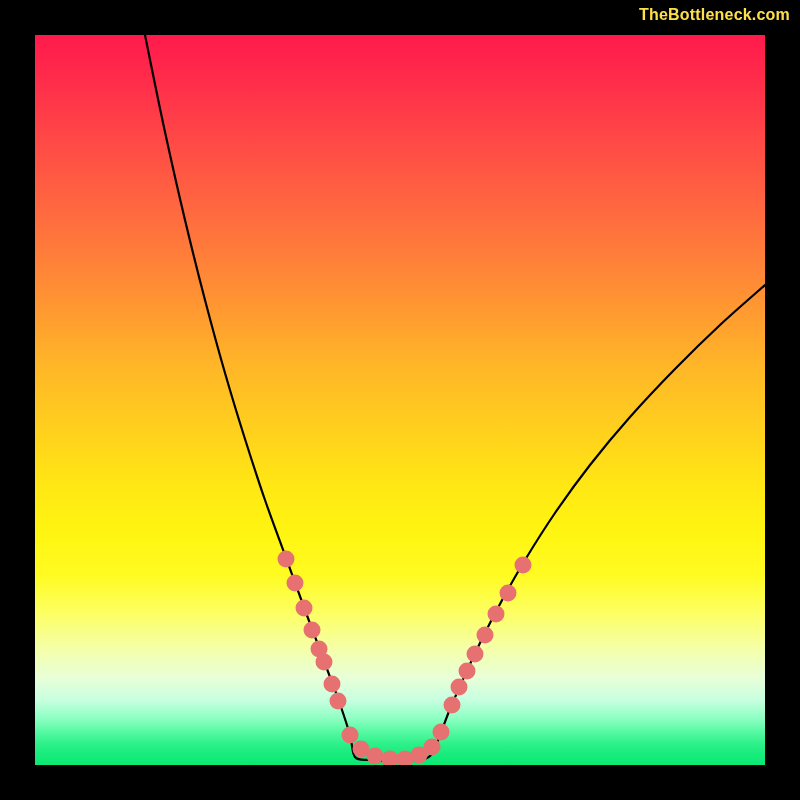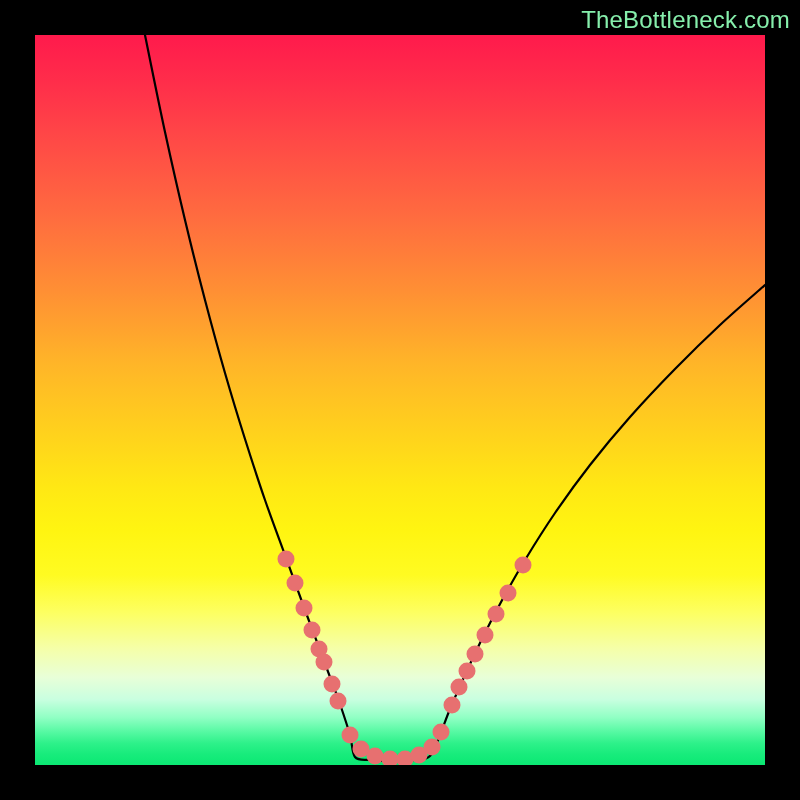--- a/index.html
+++ b/index.html
@@ -60,24 +60,24 @@
     position: absolute;
     left: 0;
     top: 0;
     width: 100%;
     height: 100%;
   }
   .watermark {
     position: absolute;
     top: 6px;
     right: 10px;
-    font-size: 24px;
-    color: #86efac;
+    font-size: 16px;
+    color: #fde047;
     letter-spacing: 0.2px;
-    font-weight: 400;
+    font-weight: 700;
     user-select: none;
   }
 </style>
 </head>
 <body>
 
 <div class="frame">
 
   <div class="plot-area">
     <div class="gradient"></div>

